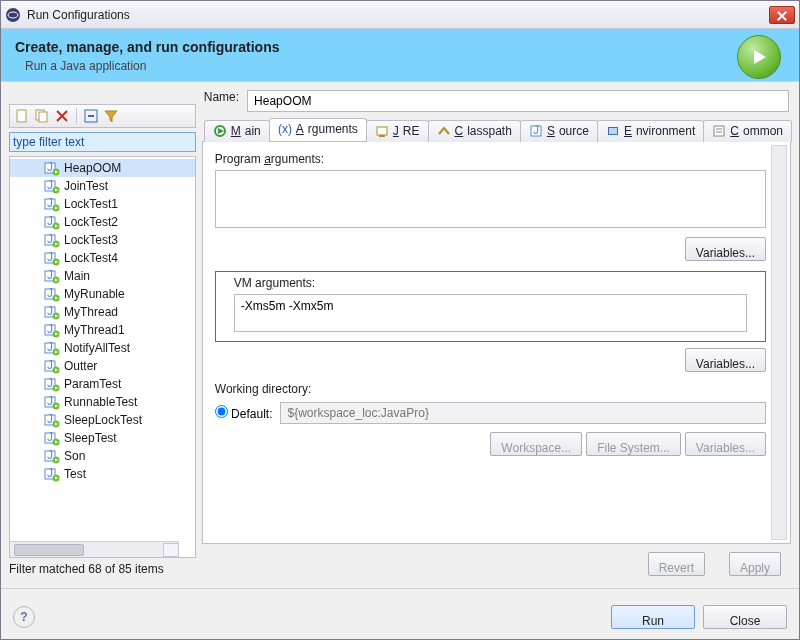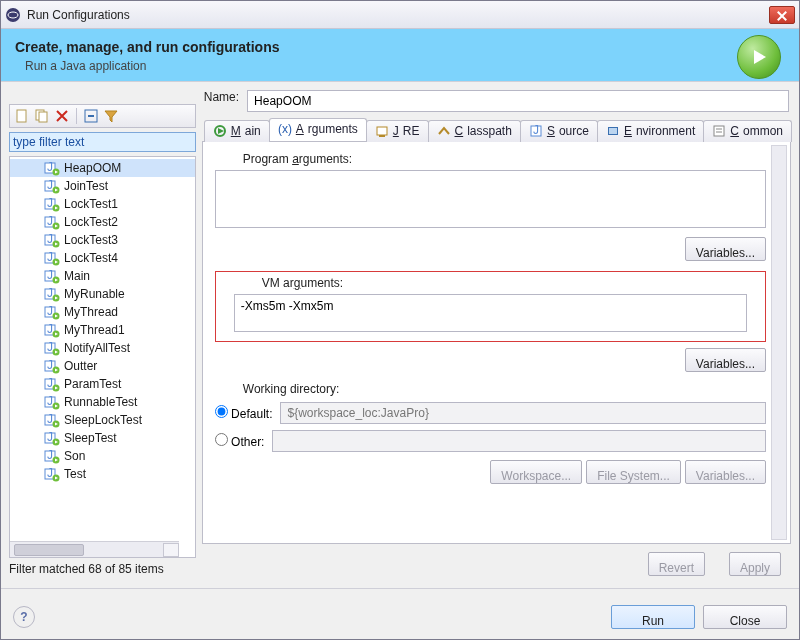--- a/index.html
+++ b/index.html
@@ -37,21 +37,21 @@
 .rightcol{ flex:1; display:flex; flex-direction:column; min-height:0;}
 .namerow{ display:flex; align-items:flex-start; gap:8px; padding:2px 2px 6px;}
 .namerow label{ color:#222;}
 .namerow input{ flex:1; height:22px; border:1px solid #b7b7c5; background:#fff; padding:2px 6px;}
 .tabs{ display:flex; align-items:flex-end; border-bottom:1px solid #bdbdc9; padding-left:2px; gap:0;}
 .tab{ display:flex; align-items:center; gap:4px; padding:3px 8px 4px; background:linear-gradient(#fafafc,#eaeaf1); border:1px solid #bdbdc9; border-bottom:none; border-top-left-radius:3px; border-top-right-radius:3px; margin-right:-1px; color:#223; position:relative; top:1px;}
 .tab.active{ background:#fff; top:0; padding-bottom:5px;}
 .tab .ticon{width:14px;height:14px;}
 .tabpage{ flex:1; border:1px solid #bdbdc9; border-top:none; background:#fff; padding:10px 24px 10px 12px; position:relative; overflow:hidden;}
 .tabpage .vscroll{ position:absolute; right:3px; top:3px; bottom:3px; width:16px; background:#ececf2; border:1px solid #d5d5de;}
-.sect-label{ color:#222; margin-bottom:4px;margin-left:28px;}
+.sect-label{ color:#222; margin-bottom:4px;}
 .ta{ width:100%; height:58px; border:1px solid #b7b7c5; background:#fff; resize:none; padding:4px 6px; font-family:inherit;}
 .btnrow{ display:flex; justify-content:flex-end; margin:6px 0 10px;}
 .btn{ height:24px; padding:8px 10px; border:1px solid #adadba; background:linear-gradient(#fbfbfd,#e7e7ee); border-radius:2px; color:#222;}
 .btn:disabled,.btn.disabled{ color:#9a9aa4;}
 .redbox{ border:1px solid #d73a3a; padding:4px 18px 6px; margin-bottom:0;}
 .ta.vm{ height:38px;}
 .wdrow{ display:flex; align-items:center; gap:8px; margin:6px 0;}
 .wdrow input[type=text]{ flex:1; height:22px; border:1px solid #b7b7c5; padding:4px 6px;}
 .wdrow input[type=text][disabled]{ background:#f2f2f4; color:#777;}
 .wdbtns{ display:flex; justify-content:flex-end; gap:4px; margin-top:8px;}
@@ -345,24 +345,20 @@
         </div>
         <div class="btnrow">
             <button class="btn">Variables...</button>
           </div>
 
         <div class="sect-label">Working directory:</div>
         <div class="wdrow">
           <label><input type="radio" name="wd" checked="" style=""> <span>Default:</span></label>
           <input type="text" disabled="" value="${workspace_loc:JavaPro}" style="">
         </div>
-        <div class="wdrow">
-          <label><input type="radio" name="wd" style=""> <span>Other:</span></label>
-          <input type="text" disabled="" style="">
-        </div>
         <div class="wdbtns">
           <button class="btn disabled" disabled="">Workspace...</button>
           <button class="btn disabled" disabled="">File System...</button>
           <button class="btn disabled" disabled="">Variables...</button>
         </div>
       </div>
       <div class="lower">
         <button class="btn disabled" disabled="">Revert</button>
         <button class="btn disabled" disabled="">Apply</button>
       </div>

